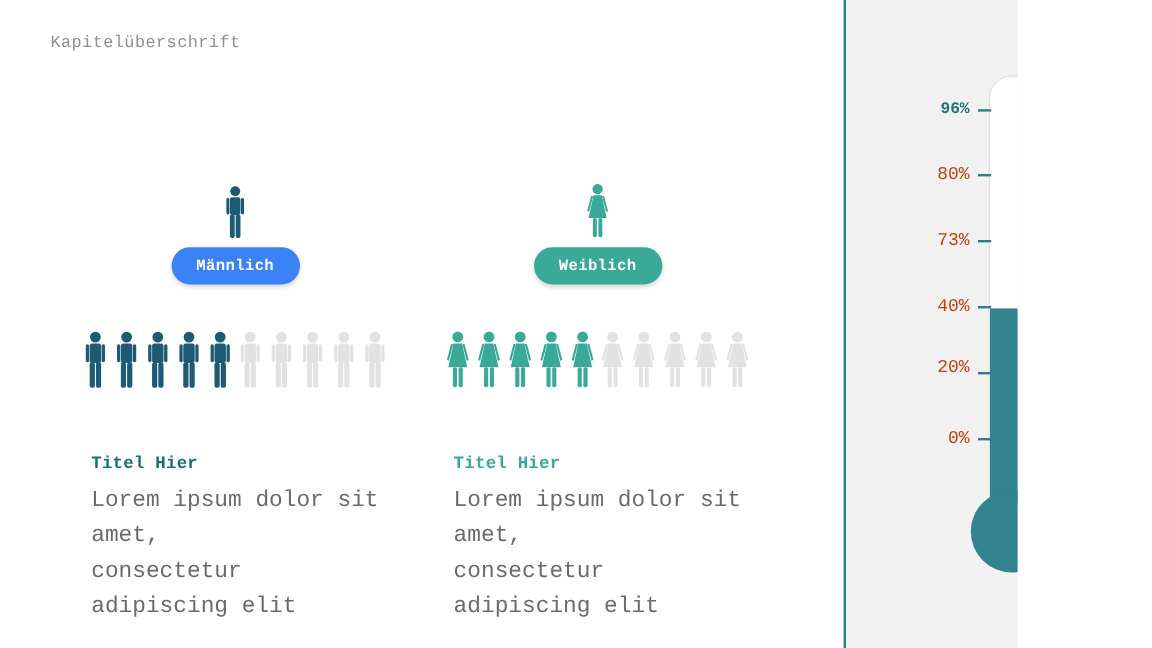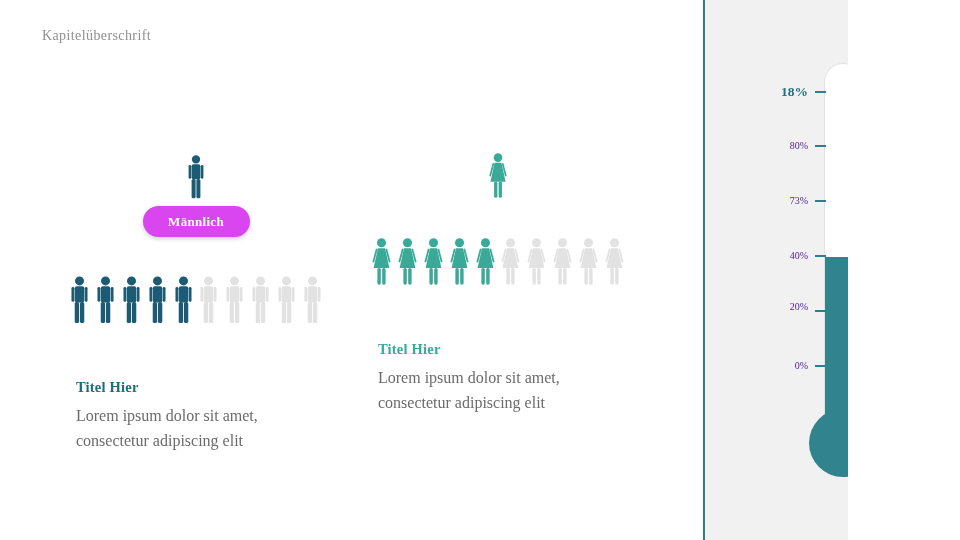--- a/index.html
+++ b/index.html
@@ -1,18 +1,18 @@
 <!DOCTYPE html>
 <html><head>
 <meta charset="utf-8">
 <style>
   html,body{margin:0;padding:0;background:#ffffff;}
   .stage{
     position:relative;width:848px;height:540px;overflow:hidden;
-    background:#ffffff;font-family:Liberation Serif, serif;
+    background:#ffffff;font-family:Liberation Mono, monospace;
   }
   
   .header{position:absolute;left:42px;top:28px;}
   .eyebrow{font-size:14px;color:#8f8f8f;letter-spacing:.4px;}
   .title{font-size:22px;font-weight:bold;color:#3d3d3d;margin-top:7px;letter-spacing:.3px;}
   
   .group{position:absolute;top:153px;width:264px;display:flex;flex-direction:column;align-items:center;}
   .group.male{left:64px;}
   .group.female{left:366px;}
   .big-icon{height:46px;display:flex;align-items:flex-end;justify-content:center;}
@@ -24,37 +24,37 @@
   }
   .pill span{color:#ffffff;font-size:13px;font-weight:bold;letter-spacing:.3px;}
   .icon-row{margin-top:39px;height:48px;display:flex;align-items:flex-end;}
   .icon-row svg{display:block;}
   .male .icon-row svg{margin:0 2.4px;}
   .female .icon-row svg{margin:0 0.4px;}
   .blurb{margin-top:55px;text-align:left;width:240px;}
   .blurb-title{font-size:14.5px;font-weight:bold;letter-spacing:.2px;}
   .male .blurb-title{color:#1a6f7c;}
   .female .blurb-title{color:#35ab9b;}
-  .blurb-body{margin-top:8px;font-size:16px;color:#6b6b6b;line-height:1.55;}
+  .blurb-body{margin-top:8px;font-size:19px;color:#6b6b6b;line-height:1.55;}
   .blurb-body span{display:block;}
   
   .panel{
     position:absolute;left:703px;top:0;width:257px;height:540px;
     background:#f1f1f2;border-left:2px solid #2e7e8a;box-sizing:border-box;
   }
   .tube{
     position:absolute;left:824px;top:63px;width:38px;height:357px;
     background:#ffffff;border:1px solid #e2e2e2;box-sizing:border-box;
     border-radius:20px 20px 0 0;overflow:hidden;
   }
   .tube-fill{position:absolute;left:0;right:0;bottom:0;}
   .bulb{position:absolute;left:809px;top:409px;width:68px;height:68px;border-radius:50%;}
   .scale-label{
     position:absolute;left:736px;width:72px;text-align:right;
-    font-size:10px;color:#4c1d95;height:18px;line-height:18px;
+    font-size:15px;color:#c2410c;height:18px;line-height:18px;
   }
   .scale-label.max{font-weight:bold;font-size:13.5px;color:#23707e;}
   .scale-tick{position:absolute;left:815px;width:11px;height:2px;}
 </style>
 </head>
 <body>
 
 <div class="stage">
 
   <div class="header">
@@ -65,21 +65,21 @@
     <div class="big-icon">
         <svg width="20" height="44" viewBox="0 0 22 50" fill="#1d5a74" xmlns="http://www.w3.org/2000/svg">
     <circle cx="11" cy="5" r="4.7"></circle>
     <rect x="6" y="10.6" width="10" height="17" rx="2.2"></rect>
     <rect x="2.6" y="11.3" width="2.9" height="15.6" rx="1.4"></rect>
     <rect x="16.5" y="11.3" width="2.9" height="15.6" rx="1.4"></rect>
     <rect x="6" y="27.2" width="4.55" height="22" rx="1.8"></rect>
     <rect x="11.45" y="27.2" width="4.55" height="22" rx="1.8"></rect>
   </svg>
       </div>
-    <div class="pill" style="background: #d946ef;">
+    <div class="pill" style="background: #3b82f6;">
       <span>Männlich</span>
     </div>
     <div class="icon-row">
         <svg width="21" height="48" viewBox="0 0 22 50" fill="#1d5a74" xmlns="http://www.w3.org/2000/svg">
     <circle cx="11" cy="5" r="4.7"></circle>
     <rect x="6" y="10.6" width="10" height="17" rx="2.2"></rect>
     <rect x="2.6" y="11.3" width="2.9" height="15.6" rx="1.4"></rect>
     <rect x="16.5" y="11.3" width="2.9" height="15.6" rx="1.4"></rect>
     <rect x="6" y="27.2" width="4.55" height="22" rx="1.8"></rect>
     <rect x="11.45" y="27.2" width="4.55" height="22" rx="1.8"></rect>
@@ -170,20 +170,23 @@
     <div class="big-icon">
         <svg width="24" height="46" viewBox="0 0 26 50" fill="#3aa998" xmlns="http://www.w3.org/2000/svg">
     <circle cx="13" cy="5" r="4.7"></circle>
     <path d="M9.3,10.6 L16.7,10.6 L21.2,31.2 L4.8,31.2 Z"></path>
     <path d="M9,11.4 L5.3,25.6 L3.5,25 L7.2,11 Z"></path>
     <path d="M17,11.4 L20.7,25.6 L22.5,25 L18.8,11 Z"></path>
     <rect x="8.7" y="31.2" width="3.6" height="17.4" rx="1.6"></rect>
     <rect x="13.7" y="31.2" width="3.6" height="17.4" rx="1.6"></rect>
   </svg>
       </div>
+    <div class="pill" style="background: rgb(58, 169, 152);">
+      <span>Weiblich</span>
+    </div>
     <div class="icon-row">
         <svg width="25" height="48" viewBox="0 0 26 50" fill="#3aa998" xmlns="http://www.w3.org/2000/svg">
     <circle cx="13" cy="5" r="4.7"></circle>
     <path d="M9.3,10.6 L16.7,10.6 L21.2,31.2 L4.8,31.2 Z"></path>
     <path d="M9,11.4 L5.3,25.6 L3.5,25 L7.2,11 Z"></path>
     <path d="M17,11.4 L20.7,25.6 L22.5,25 L18.8,11 Z"></path>
     <rect x="8.7" y="31.2" width="3.6" height="17.4" rx="1.6"></rect>
     <rect x="13.7" y="31.2" width="3.6" height="17.4" rx="1.6"></rect>
   </svg>
         <svg width="25" height="48" viewBox="0 0 26 50" fill="#3aa998" xmlns="http://www.w3.org/2000/svg">
@@ -277,17 +280,17 @@
       <div class="scale-label" style="top: 356.5px;">0%</div>
       <div class="scale-tick" style="top: 364.5px; background: rgb(46, 126, 138);"></div>
       <div class="scale-label" style="top: 298px;">20%</div>
       <div class="scale-tick" style="top: 309.7px; background: rgb(46, 126, 138);"></div>
       <div class="scale-label" style="top: 246.9px;">40%</div>
       <div class="scale-tick" style="top: 254.9px; background: rgb(46, 126, 138);"></div>
       <div class="scale-label" style="top: 192.1px;">73%</div>
       <div class="scale-tick" style="top: 200.1px; background: rgb(46, 126, 138);"></div>
       <div class="scale-label" style="top: 137.3px;">80%</div>
       <div class="scale-tick" style="top: 145.3px; background: rgb(46, 126, 138);"></div>
-      <div class="scale-label max" style="top: 82.5px;">18%</div>
+      <div class="scale-label max" style="top: 82.5px;">96%</div>
       <div class="scale-tick" style="top: 90.5px; background: rgb(46, 126, 138);"></div>
     </div>
 
 </div>
 
 </body></html>

